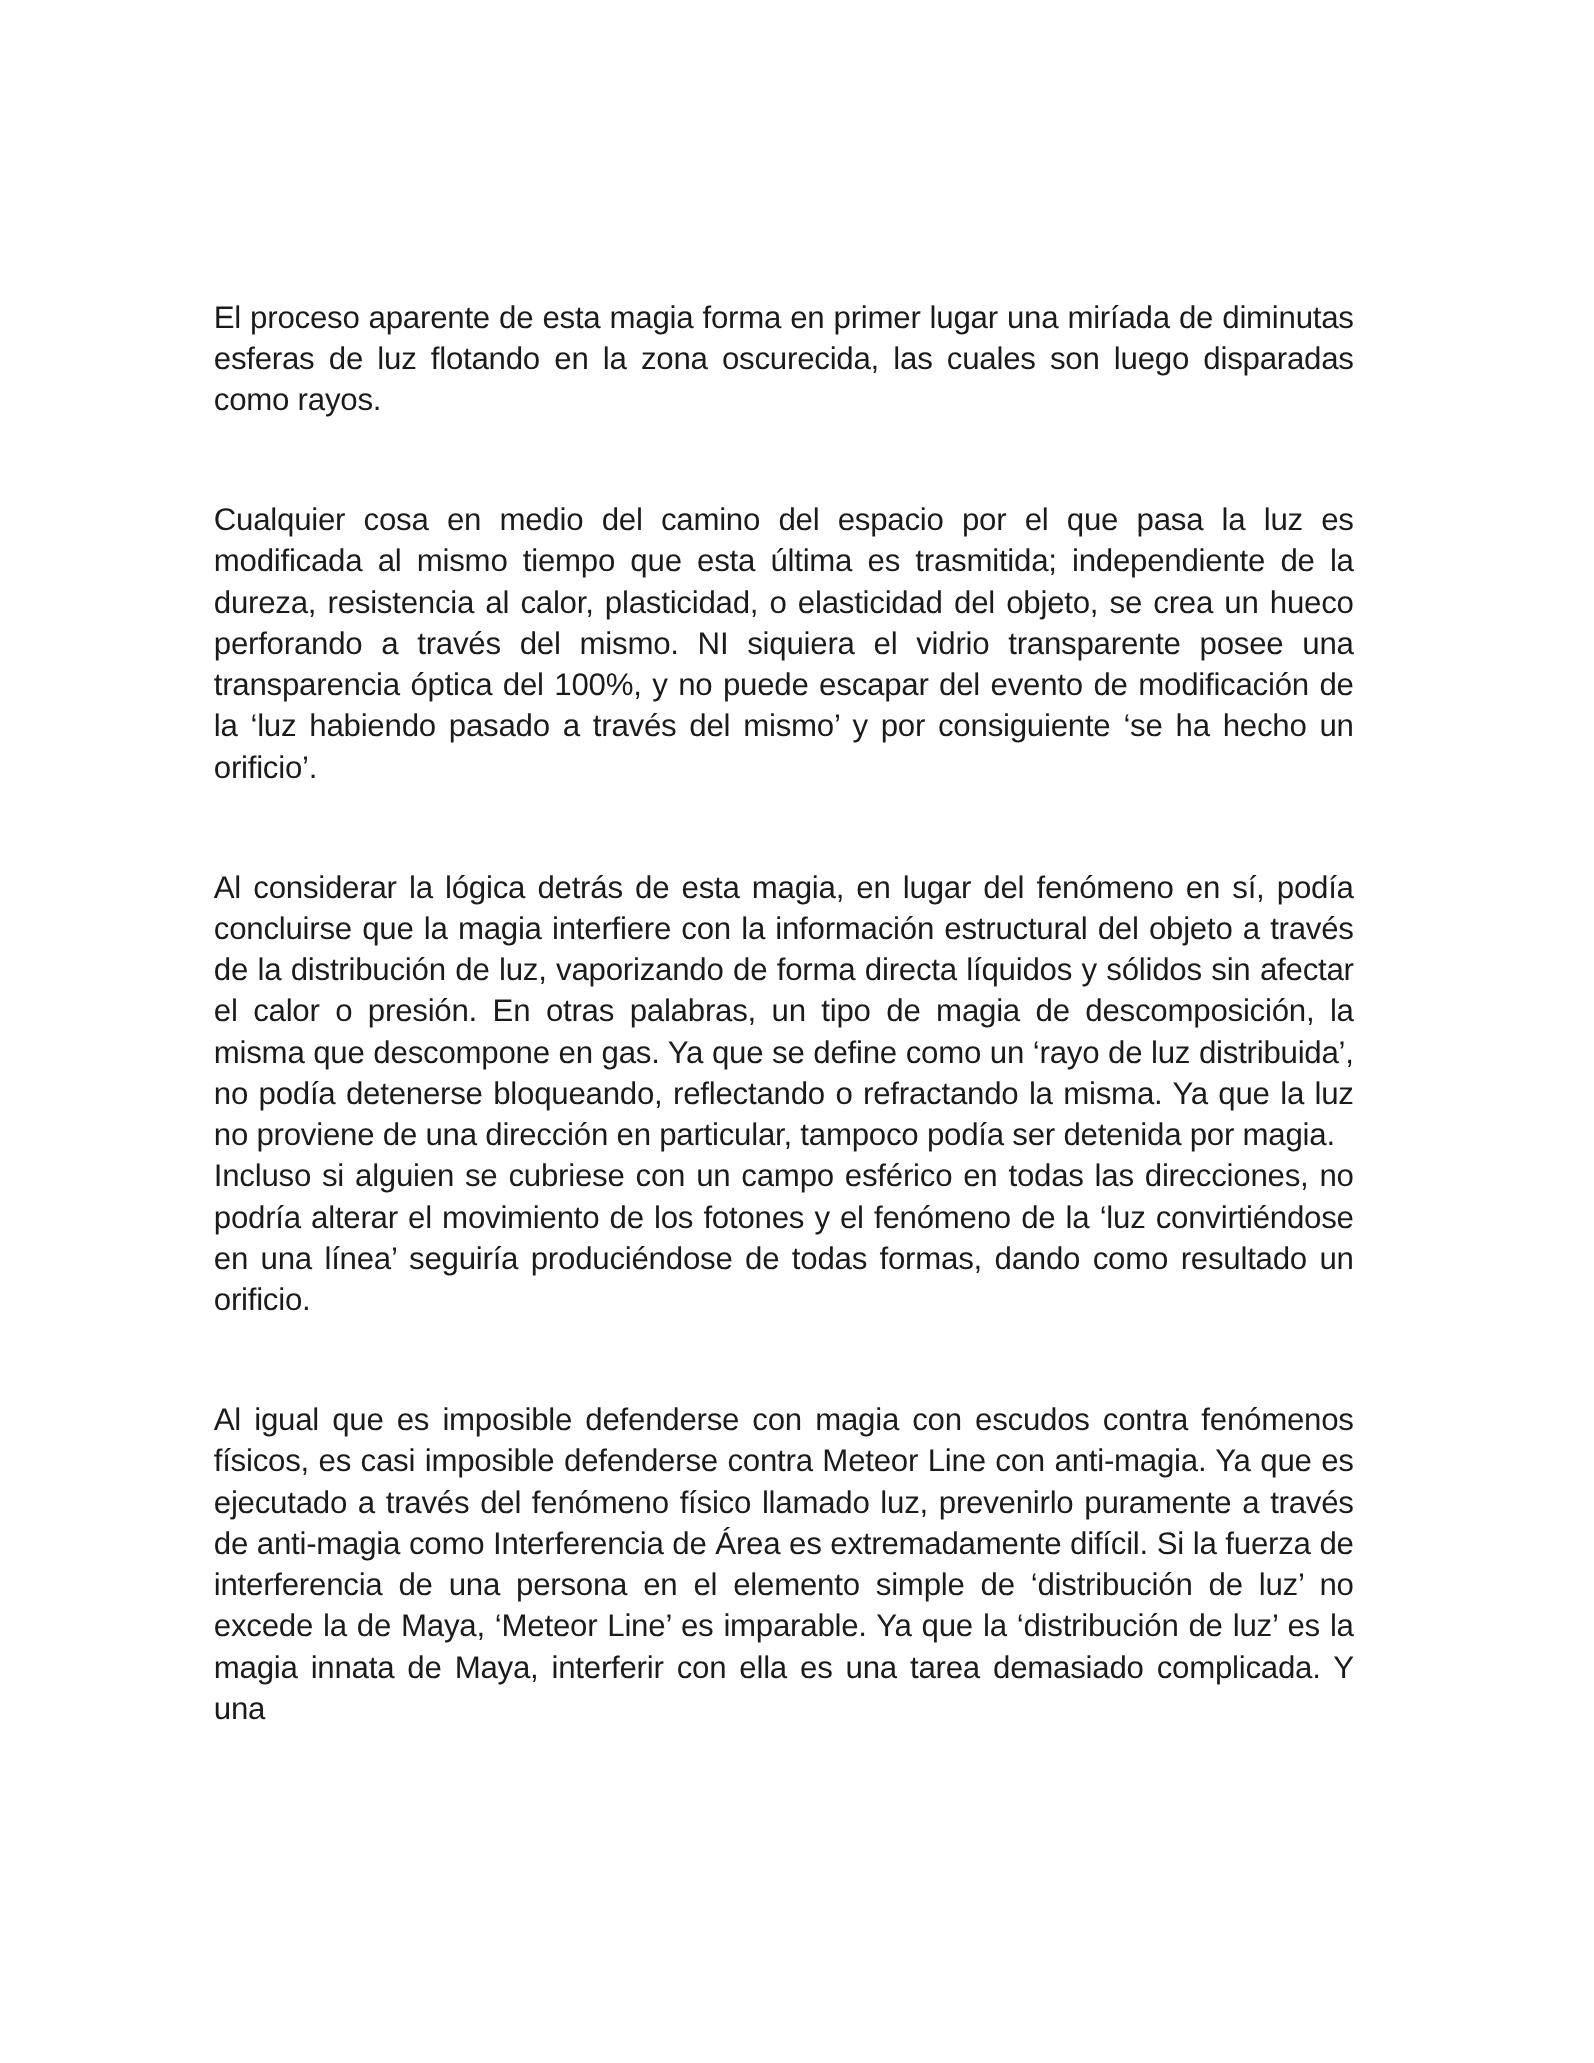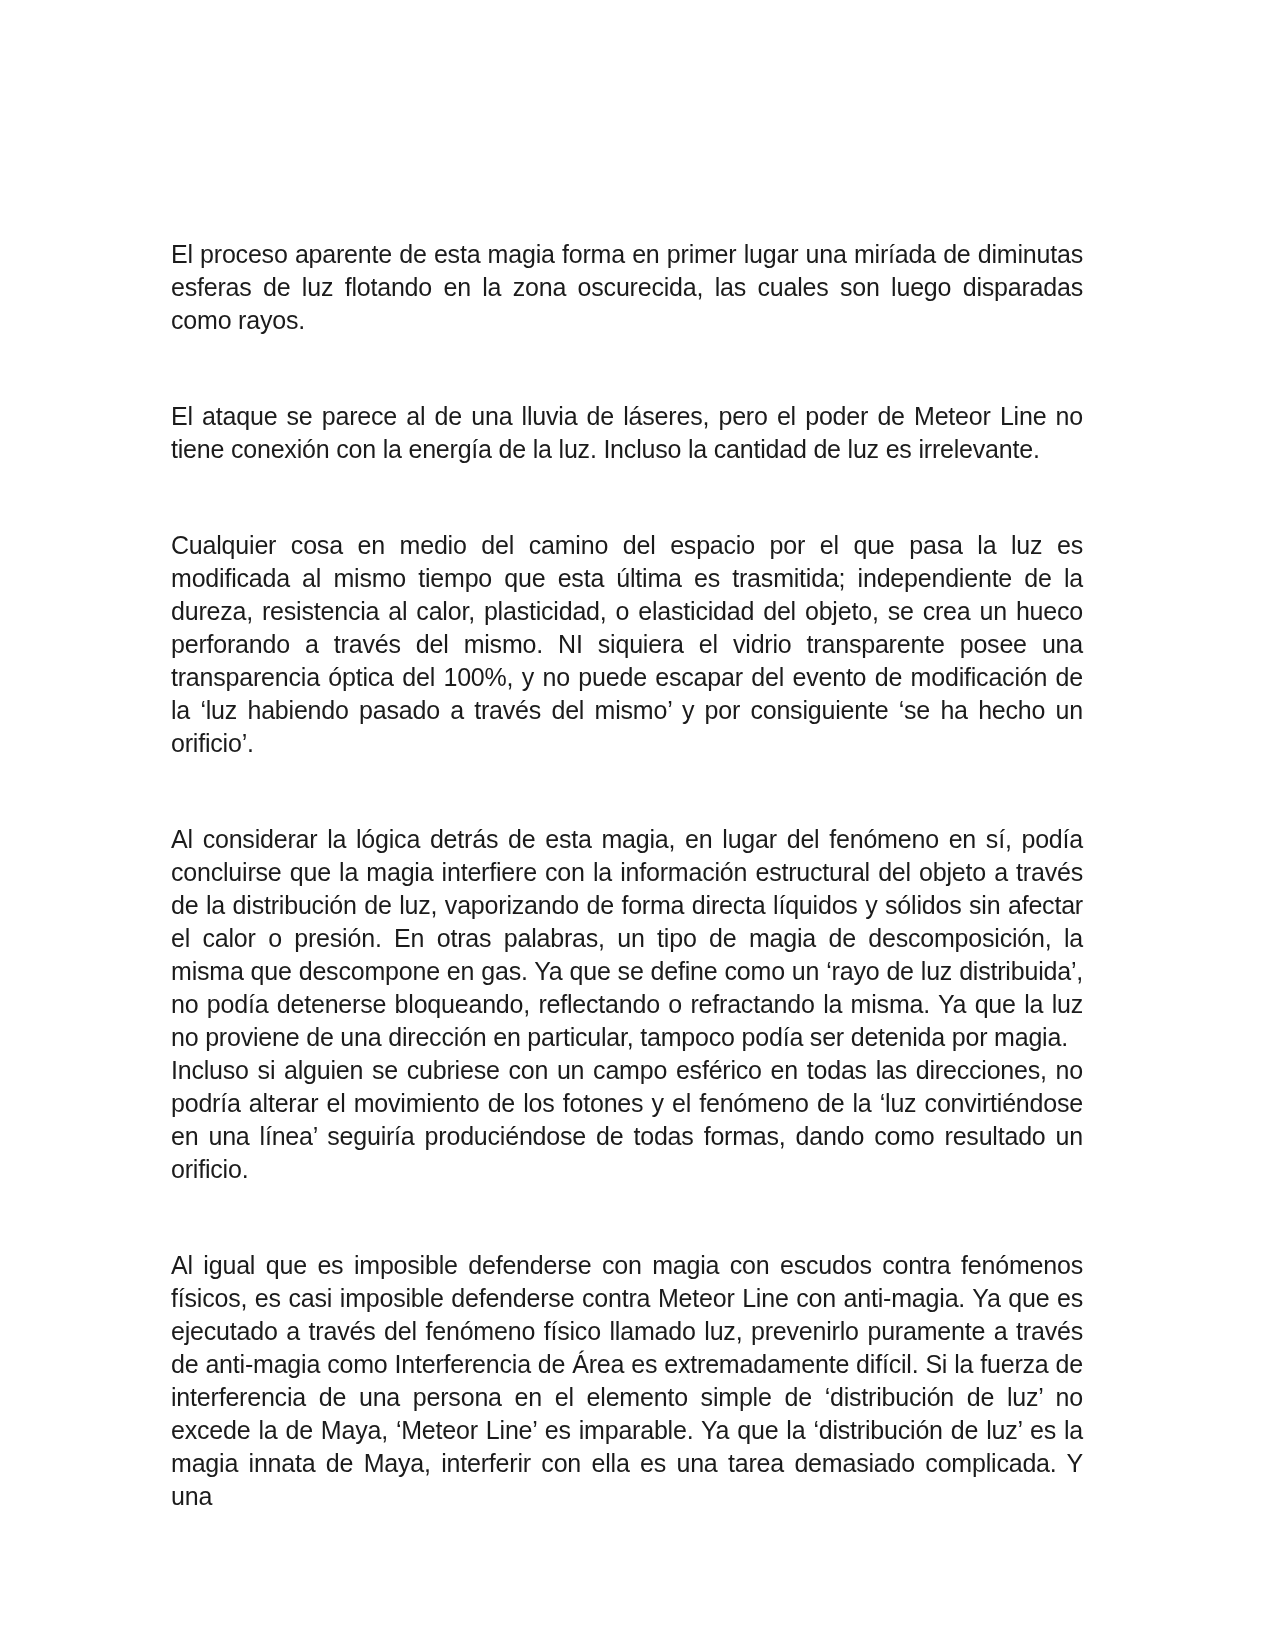--- a/index.html
+++ b/index.html
@@ -34,19 +34,18 @@
   .content p:last-child {
     margin-bottom: 0;
   }
 </style>
 </head>
 <body>
 
 <div class="page">
   <div class="content">
     <p>El proceso aparente de esta magia forma en primer lugar una miríada de diminutas esferas de luz flotando en la zona oscurecida, las cuales son luego disparadas como rayos.</p>
-    <p>El ataque se parece al de una lluvia de láseres, pero el poder de Meteor Line no tiene conexión con la energía de la luz. Incluso la cantidad de luz es irrelevante.</p>
     <p>Cualquier cosa en medio del camino del espacio por el que pasa la luz es modificada al mismo tiempo que esta última es trasmitida; independiente de la dureza, resistencia al calor, plasticidad, o elasticidad del objeto, se crea un hueco perforando a través del mismo. NI siquiera el vidrio transparente posee una transparencia óptica del 100%, y no puede escapar del evento de modificación de la ‘luz habiendo pasado a través del mismo’ y por consiguiente ‘se ha hecho un orificio’.</p>
     <p>Al considerar la lógica detrás de esta magia, en lugar del fenómeno en sí, podía concluirse que la magia interfiere con la información estructural del objeto a través de la distribución de luz, vaporizando de forma directa líquidos y sólidos sin afectar el calor o presión. En otras palabras, un tipo de magia de descomposición, la misma que descompone en gas. Ya que se define como un ‘rayo de luz distribuida’, no podía detenerse bloqueando, reflectando o refractando la misma. Ya que la luz no proviene de una dirección en particular, tampoco podía ser detenida por magia.
 Incluso si alguien se cubriese con un campo esférico en todas las direcciones, no podría alterar el movimiento de los fotones y el fenómeno de la ‘luz convirtiéndose en una línea’ seguiría produciéndose de todas formas, dando como resultado un orificio.</p>
     <p>Al igual que es imposible defenderse con magia con escudos contra fenómenos físicos, es casi imposible defenderse contra Meteor Line con anti-magia. Ya que es ejecutado a través del fenómeno físico llamado luz, prevenirlo puramente a través de anti-magia como Interferencia de Área es extremadamente difícil. Si la fuerza de interferencia de una persona en el elemento simple de ‘distribución de luz’ no excede la de Maya, ‘Meteor Line’ es imparable. Ya que la ‘distribución de luz’ es la magia innata de Maya, interferir con ella es una tarea demasiado complicada. Y una</p>
   </div>
 </div>
 
 </body></html>

